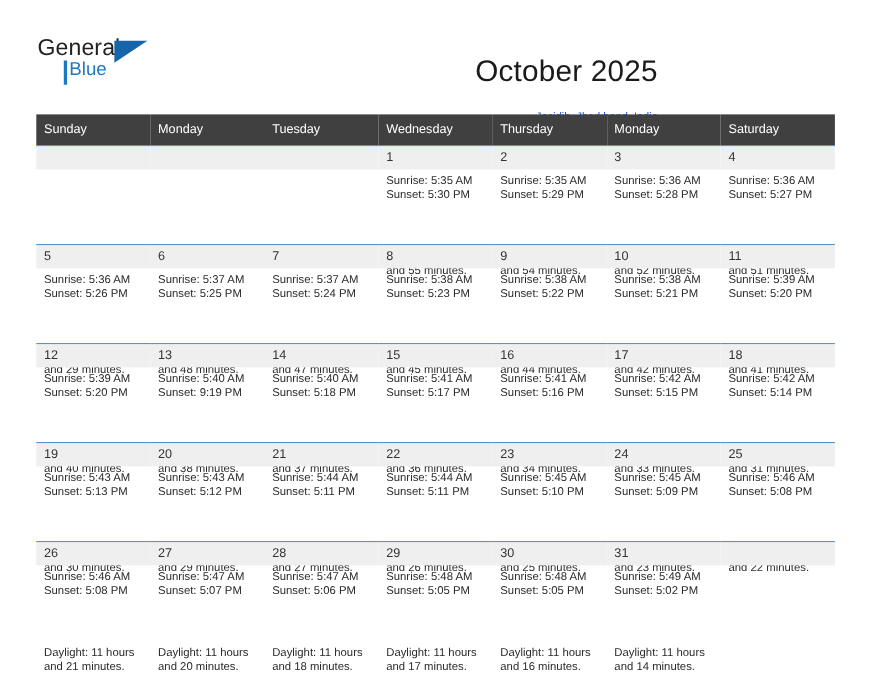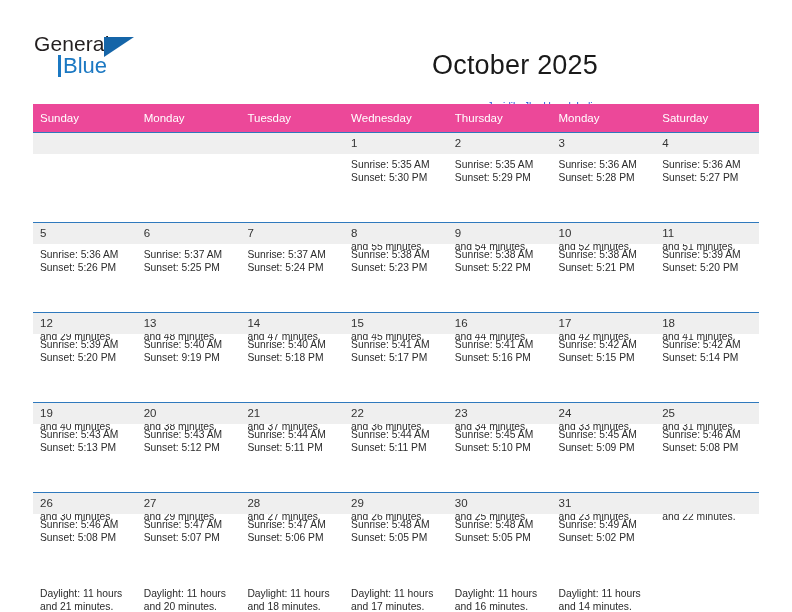--- a/index.html
+++ b/index.html
@@ -53,21 +53,21 @@
     top: 5px;
     width: 0;
     height: 0;
     border-left: 30px solid #1565a8;
     border-bottom: 20px solid transparent;
   }
   .logo-blue {
     position: absolute;
     left: 29px;
     top: 21px;
-    font-size: 22px;
+    font-size: 17px;
     color: #1b78c2;
     font-family: "Liberation Sans", sans-serif;
   }
   .logo-bar {
     position: absolute;
     left: 24px;
     top: 23px;
     width: 3px;
     height: 22px;
     background: #1b78c2;
@@ -97,21 +97,21 @@
   
   .calendar {
     position: absolute;
     left: 33px;
     top: 104px;
     width: 726px;
     border-collapse: collapse;
     table-layout: fixed;
   }
   .calendar th {
-    background: #ec4899;
+    background: #404040;
     color: #ffffff;
     font-size: 11.5px;
     font-weight: normal;
     text-align: left;
     padding: 5px 0 5px 7px;
     height: 18px;
     border: none;
   }
   .calendar td {
     vertical-align: top;

